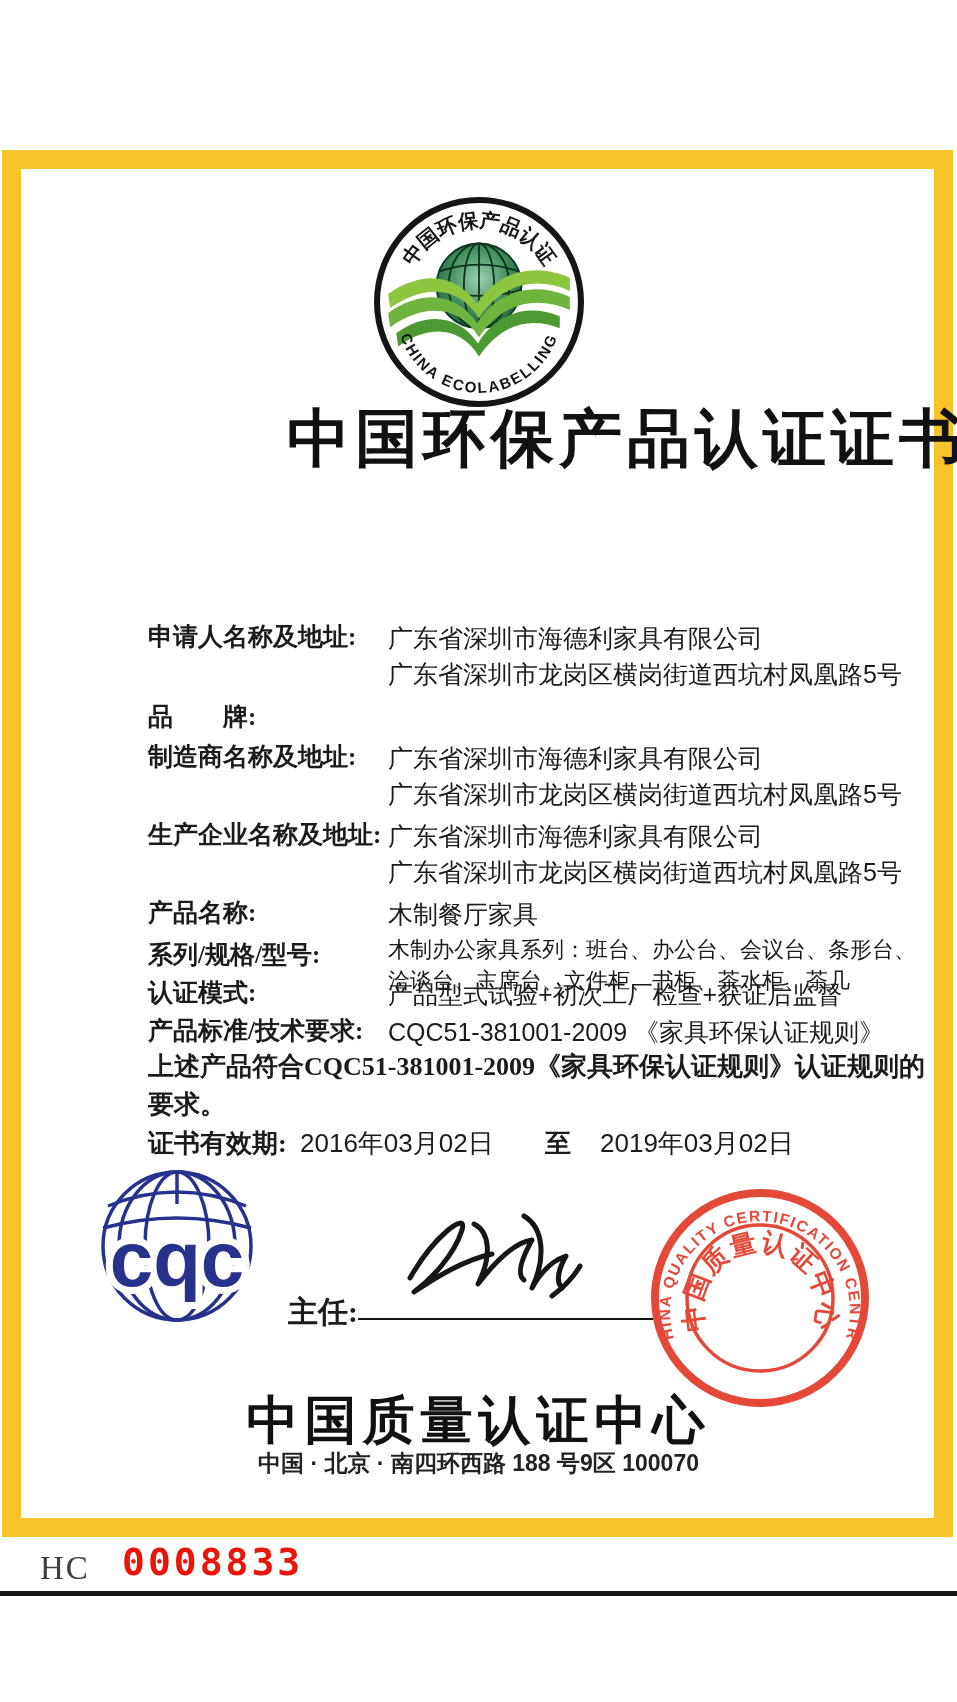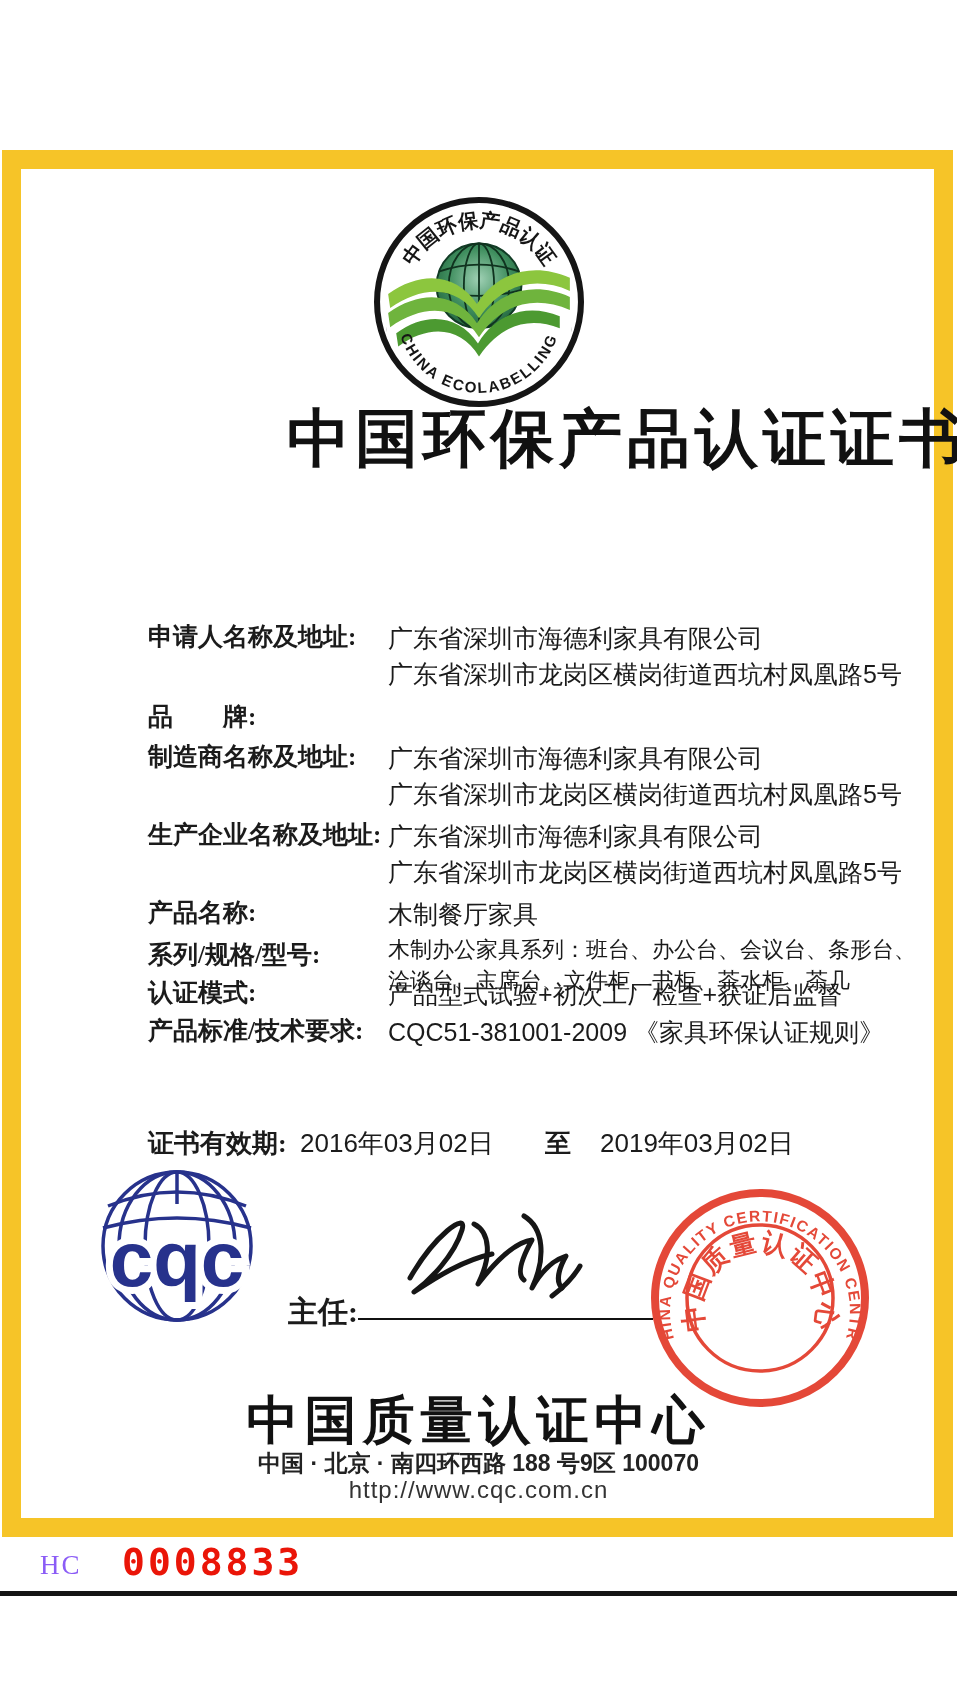--- a/index.html
+++ b/index.html
@@ -51,21 +51,21 @@
   .signature{position:absolute;left:402px;top:1196px;width:185px;height:128px;}
   .stamp{position:absolute;left:648px;top:1186px;width:224px;height:224px;opacity:0.93;mix-blend-mode:multiply;}
   .orgname{
     position:absolute;left:0;top:1386px;width:957px;text-align:center;
     font-size:52px;font-weight:bold;letter-spacing:6px;color:#111;white-space:nowrap;
   }
   .address{position:absolute;left:0;top:1448px;width:957px;text-align:center;font-size:23px;font-weight:bold;color:#222;}
   .website{position:absolute;left:0;top:1476px;width:957px;text-align:center;font-size:24px;color:#333;letter-spacing:1px;}
   .serial{position:absolute;left:40px;top:1540px;height:44px;}
   .serial .pfx{
-    position:absolute;left:0;top:10px;font-size:27px;color:#8b5cf6;
+    position:absolute;left:0;top:10px;font-size:33px;color:#404040;
     font-family:"Liberation Serif",serif;letter-spacing:2px;
   }
   .serial .num{
     position:absolute;left:60px;top:0;font-size:38px;font-weight:bold;color:#ea1508;
     font-family:"DejaVu Sans Mono",monospace;letter-spacing:3px;margin-left:22px;
   }
   .bottom-line{position:absolute;left:0;top:1591px;width:957px;height:5px;background:#141414;}
 </style>
 </head>
 <body>
@@ -165,20 +165,21 @@
     </div>
   </div>
 
   <div class="row" style="top:1014px">
     <div class="flabel">产品标准/技术要求:</div>
     <div class="fvalue">
       <div>CQC51-381001-2009 《家具环保认证规则》</div>
     </div>
   </div>
 
+  <div class="statement">上述产品符合CQC51-381001-2009《家具环保认证规则》认证规则的要求。</div>
 
   <div class="validity">
     <span class="vlab">证书有效期:</span>
     <span class="vfrom">2016年03月02日</span>
     <span class="vto-word">至</span>
     <span class="vto">2019年03月02日</span>
   </div>
 
 
   <svg class="cqc-logo" viewBox="0 0 186 162">
@@ -215,21 +216,20 @@
     <text font-size="15.5" font-weight="bold" letter-spacing="1.5" fill="#e23a28" font-family="Liberation Sans, sans-serif">
       <textPath href="#stamp-ring-path" startOffset="50%" text-anchor="middle">CHINA  QUALITY  CERTIFICATION  CENTRE</textPath>
     </text>
     <text font-size="26" font-weight="bold" letter-spacing="2" fill="#e23a28" font-family="Liberation Sans, sans-serif">
       <textPath href="#stamp-inner-path" startOffset="50%" text-anchor="middle">中国质量认证中心</textPath>
     </text>
   </svg>
 
   <div class="orgname">中国质量认证中心</div>
   <div class="address">中国 · 北京 · 南四环西路 188 号9区   100070</div>
-  <div class="website">http://www.cqc.com.cn</div>
 
   <div class="serial">
     <span class="pfx">HC</span>
     <span class="num">0008833</span>
   </div>
 
   <div class="bottom-line"></div>
 
 </div>
 

